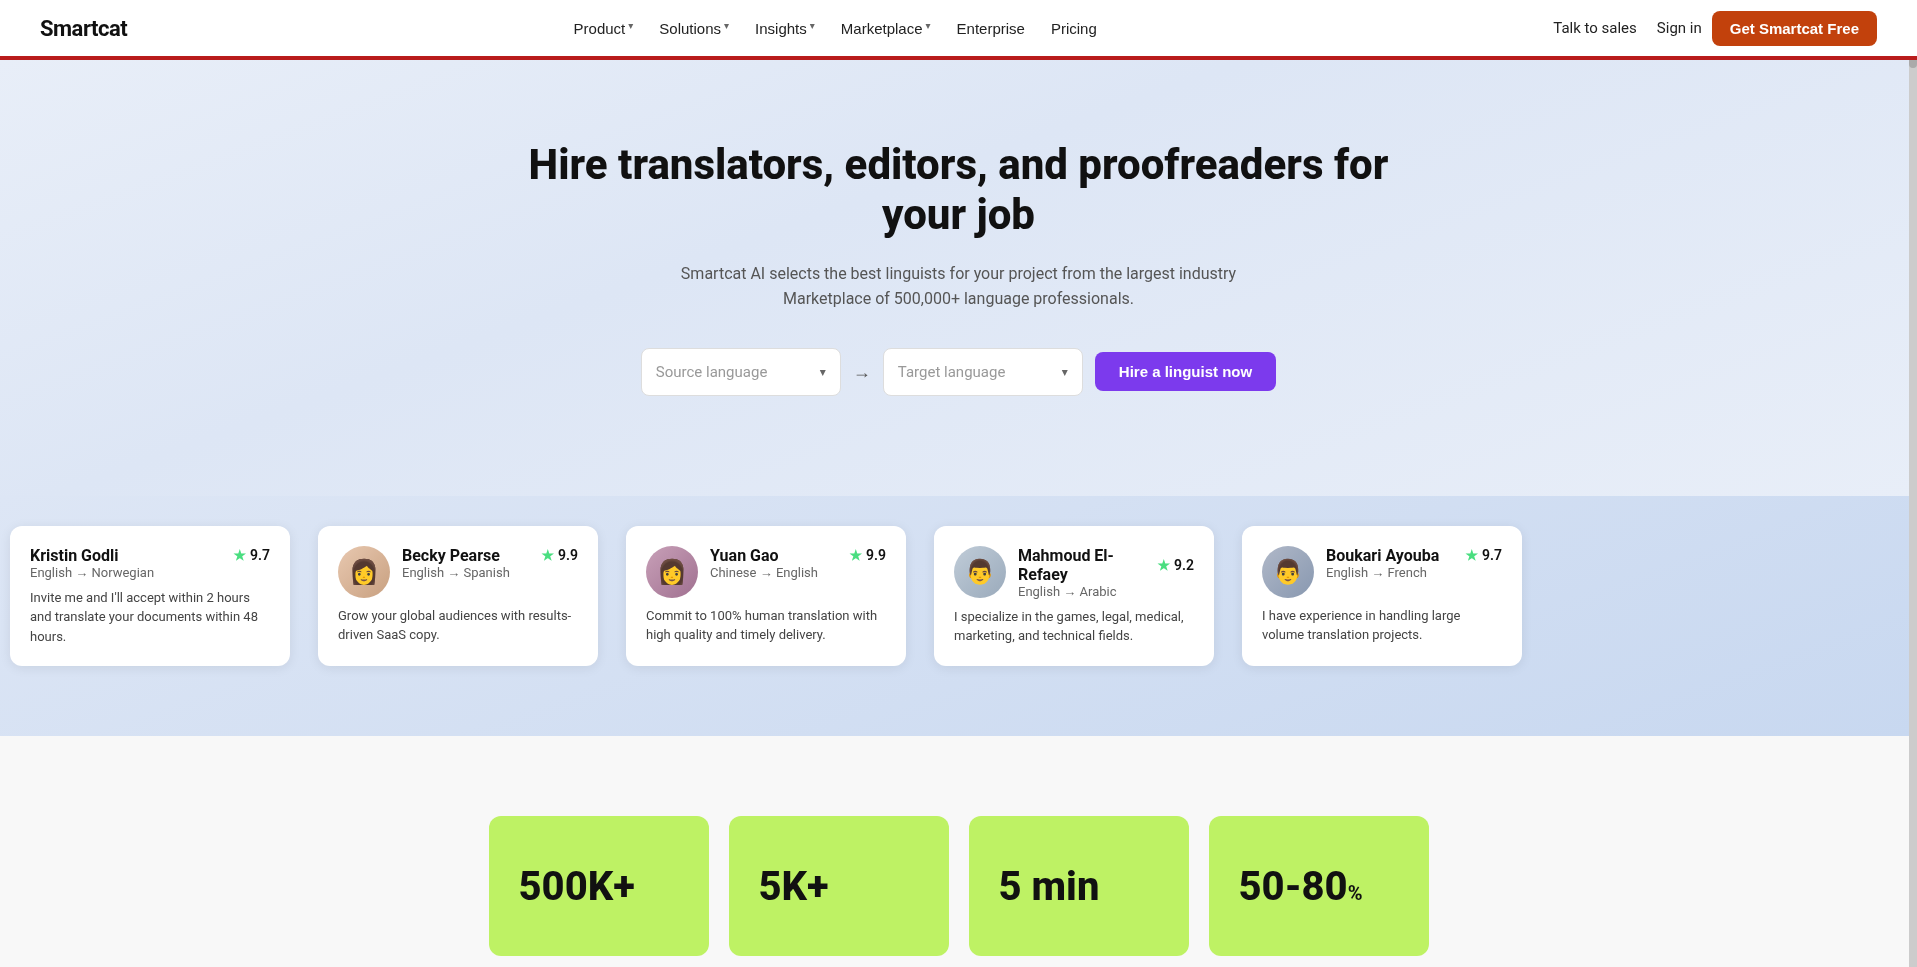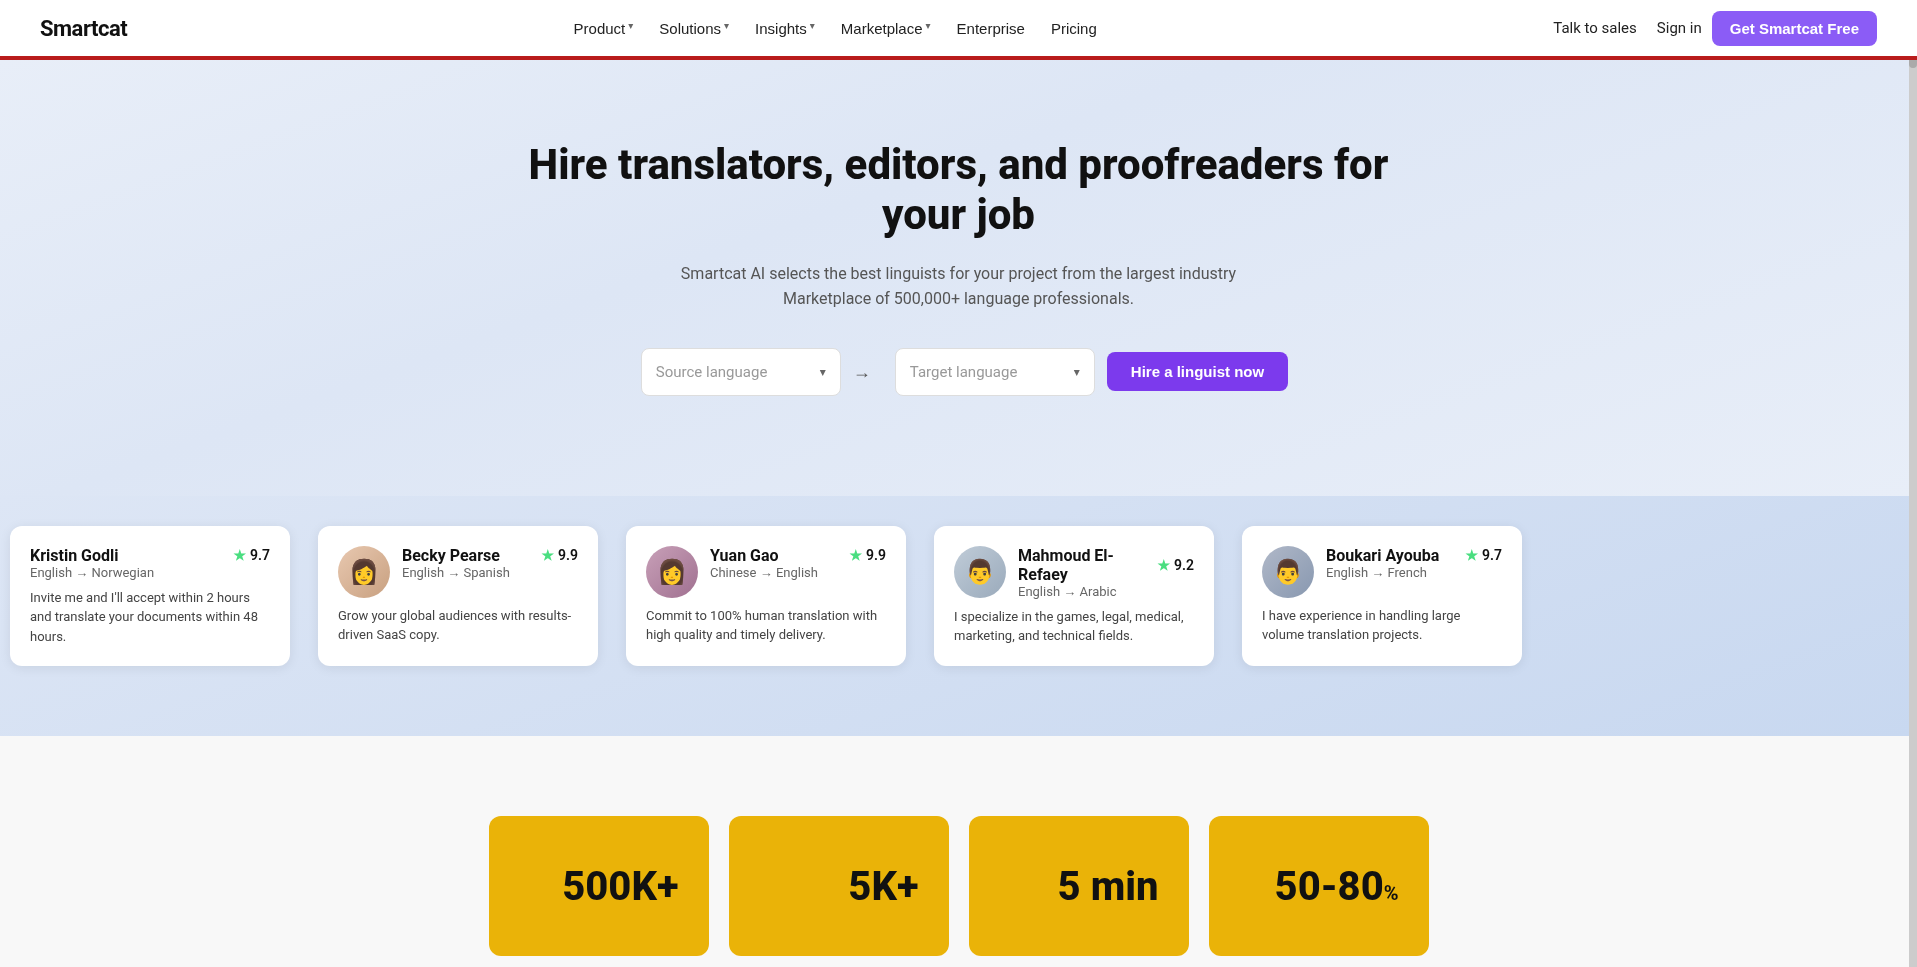--- a/index.html
+++ b/index.html
@@ -16,41 +16,41 @@
     .nav-link {
       display: flex; align-items: flex-start; gap: 3px;
       font-size: 15px; color: #222; cursor: pointer;
       padding: 6px 10px; border-radius: 6px; border: none; background: none;
     }
     .nav-link .chevron { font-size: 10px; color: #666; }
     .nav-right { display: flex; align-items: center; }
     .nav-talk { font-size: 15px; color: #222; cursor: pointer; padding: 6px 10px; }
     .nav-signin { font-size: 15px; color: #222; cursor: pointer; padding: 6px 10px; }
     .nav-cta {
-      background: #8b5cf6; color: #fff; border: none; border-radius: 8px;
+      background: #c2410c; color: #fff; border: none; border-radius: 8px;
       padding: 9px 18px; font-size: 15px; font-weight: 600; cursor: pointer;
     }
     .scrollbar { width: 8px; background: #ccc; position: fixed; right: 0; top: 0; height: 100%; }
     .scrollbar-thumb { width: 8px; height: 60px; background: #aaa; border-radius: 4px; margin-top: 8px; }
 
     
     .hero {
       background: linear-gradient(160deg, #e8eef8 0%, #dde6f5 40%, #e8eef8 100%);
       padding: 80px 40px 60px; text-align: center; min-height: 380px;
     }
     .hero-title { font-size: 42px; font-weight: 800; color: #111; line-height: 1.2; max-width: 900px; margin: 0 auto 20px; }
     .hero-subtitle { font-size: 16px; color: #555; line-height: 1.6; max-width: 600px; margin: 4px auto 36px; }
     .hero-search {
       display: flex; align-items: center; justify-content: center; gap: 12px;
       margin-bottom: 40px;
     }
     .lang-select {
       display: flex; align-items: center; justify-content: space-between;
       background: #fff; border: 1px solid #ddd; border-radius: 8px;
-      padding: 14px 14px; min-width: 200px; cursor: pointer; font-size: 15px; color: #999; margin-left: 12px;
+      padding: 14px 14px; min-width: 200px; cursor: pointer; font-size: 15px; color: #999;
     }
     .lang-select .chevron-down { color: #666; font-size: 12px; }
     .arrow-icon { font-size: 18px; color: #555; }
     .hire-btn {
       background: #7c3aed; color: #fff; border: none; border-radius: 8px;
       padding: 11px 24px; font-size: 15px; font-weight: 600; cursor: pointer;
       white-space: nowrap;
     }
 
     
@@ -83,23 +83,23 @@
     .av-becky { background: linear-gradient(135deg, #e8c8b0, #c8a080); }
     .av-yuan { background: linear-gradient(135deg, #c8a0b8, #a07090); }
     .av-mahmoud { background: linear-gradient(135deg, #c0ccd8, #9aaabb); }
     .av-boukari { background: linear-gradient(135deg, #b0b8c8, #8898b0); }
     .av-person { font-size: 24px; }
 
     
     .stats-section { background: #f8f8f8; padding: 80px 40px; }
     .stats-grid { display: flex; justify-content: center; gap: 20px; max-width: 1100px; margin: 0 auto; }
     .stat-card {
-      background: #eab308; border-radius: 12px; padding: 40px 30px;
+      background: #bef264; border-radius: 12px; padding: 40px 30px;
       flex: 1; max-width: 220px; min-height: 140px;
-      display: flex; align-items: center; justify-content: flex-end;
+      display: flex; align-items: center; justify-content: flex-start;
     }
     .stat-number { font-size: 40px; font-weight: 800; color: #111; }
     .stat-sup { font-size: 20px; font-weight: 700; }
   </style>
 </head>
 <body>
 
 <nav>
   <div style="cursor:pointer;">
     <span class="nav-logo">Smartcat</span>

